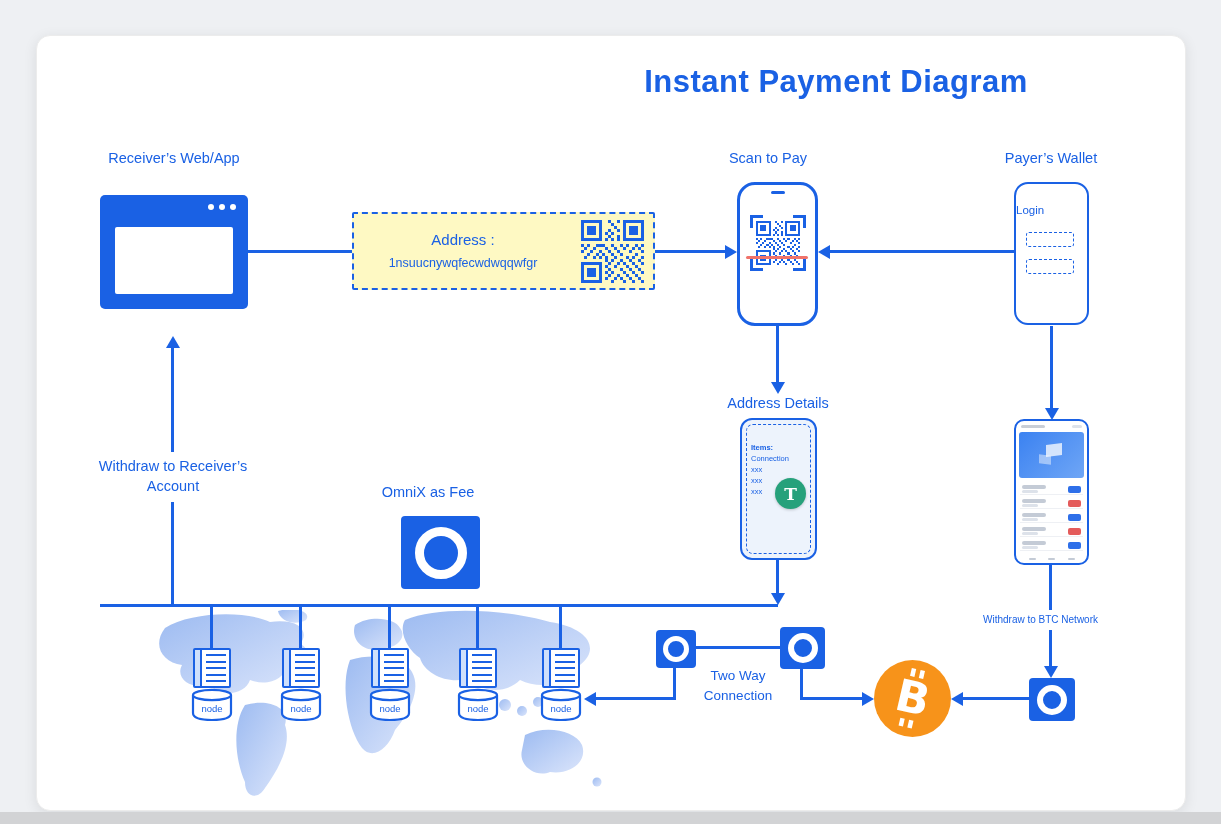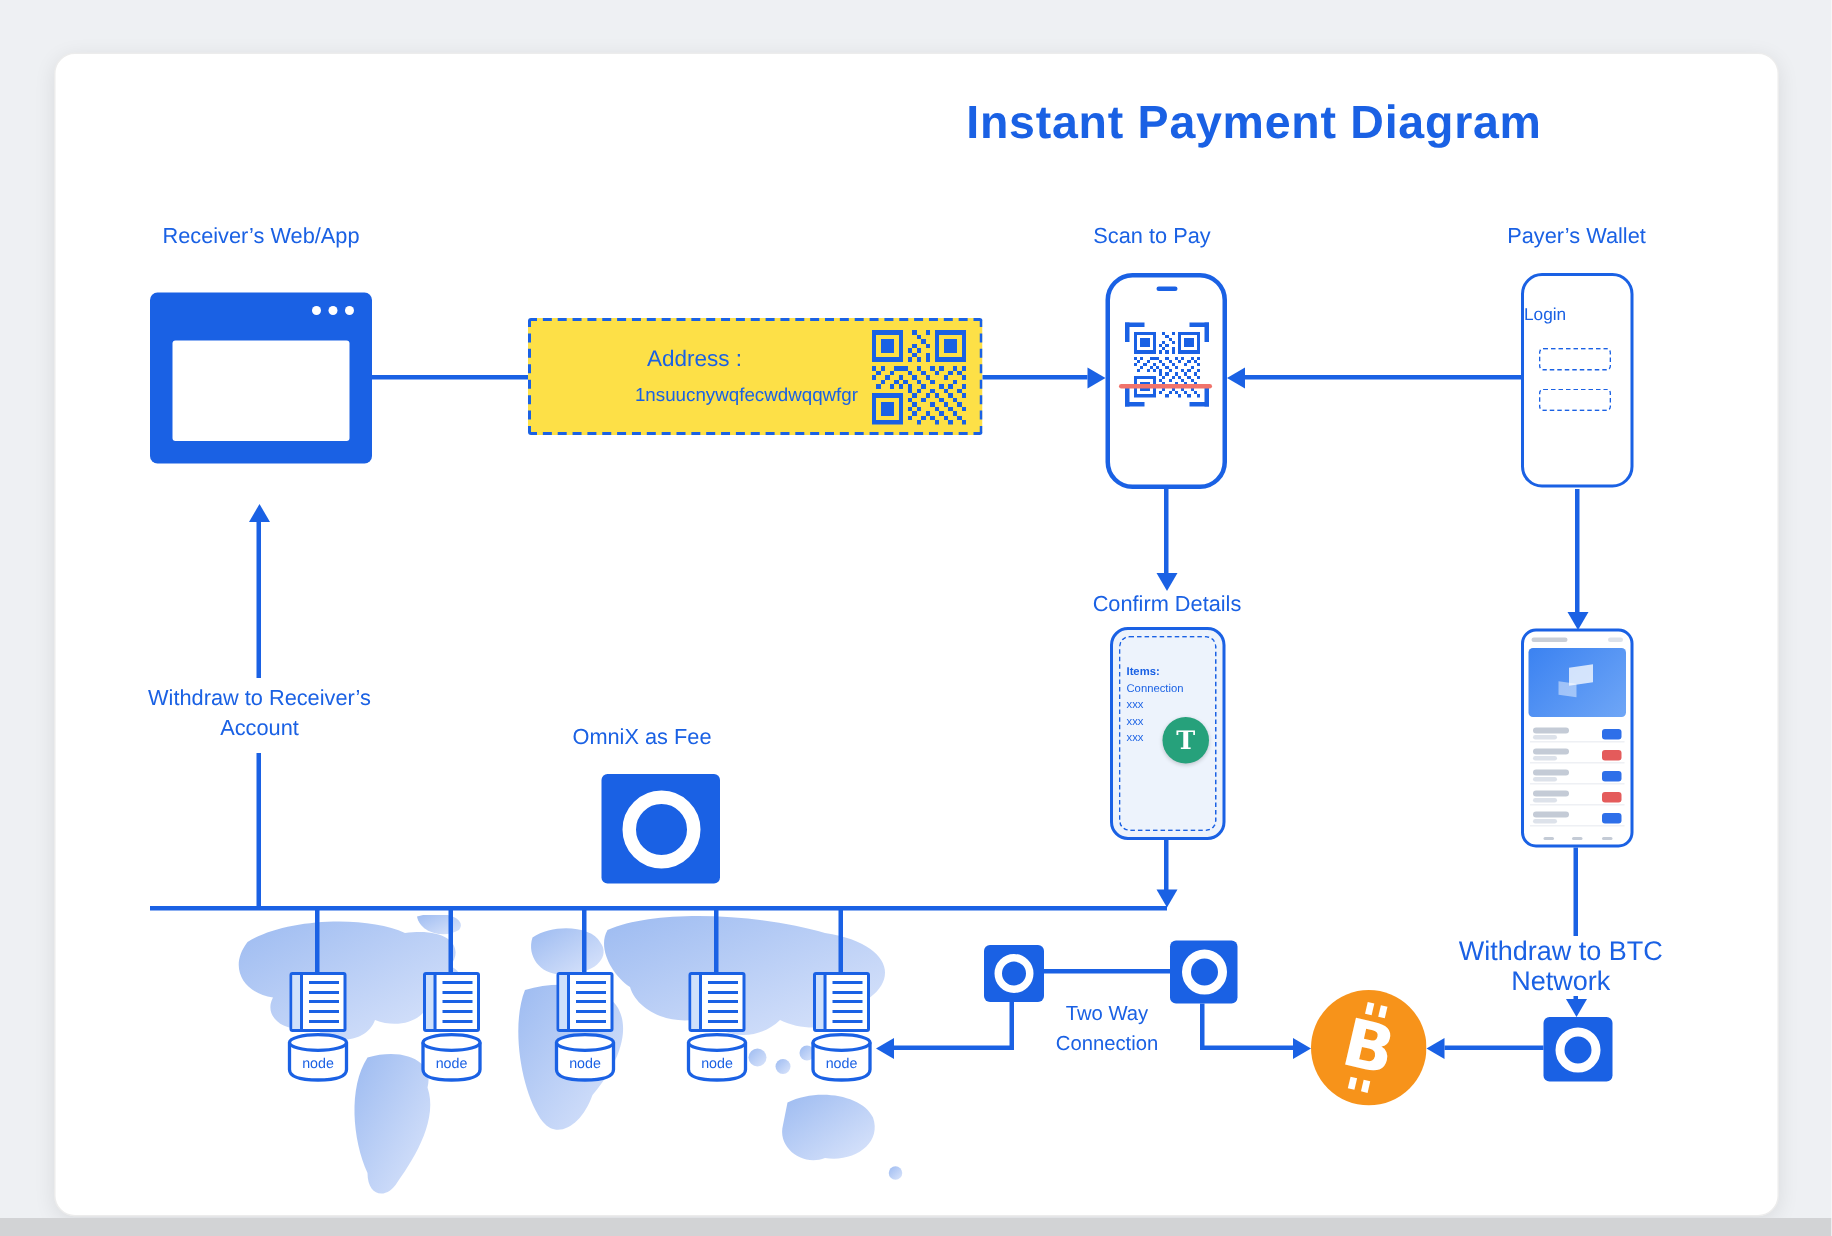--- a/index.html
+++ b/index.html
@@ -30,24 +30,24 @@
   .arr.left{border-top:7px solid transparent;border-bottom:7px solid transparent;border-right:12px solid var(--blue)}
   .arr.right{border-top:7px solid transparent;border-bottom:7px solid transparent;border-left:12px solid var(--blue)}
 
   
   .browser{position:absolute;left:100px;top:195px;width:148px;height:114px;background:var(--blue);border-radius:5px}
   .browser .dots{position:absolute;right:12px;top:9px;display:flex;gap:5px}
   .browser .dots i{display:block;width:6px;height:6px;border-radius:50%;background:#fff}
   .browser .page{position:absolute;left:15px;right:15px;top:32px;bottom:15px;background:#fff;border-radius:2px}
 
   
-  .addr{position:absolute;left:352px;top:212px;width:303px;height:78px;background:#fde047;
+  .addr{position:absolute;left:352px;top:212px;width:303px;height:78px;background:#fef9c3;
         border:2.5px dashed var(--blue);border-radius:2px}
   .addr .a-label{position:absolute;left:0;top:17px;width:218px;text-align:center;font-size:15px;font-weight:500}
-  .addr .a-value{position:absolute;left:0;top:42px;width:218px;text-align:right;font-size:12.5px}
+  .addr .a-value{position:absolute;left:0;top:42px;width:218px;text-align:center;font-size:12.5px}
   .addr .a-qr{position:absolute;right:9px;top:6px}
 
   
   .phone{position:absolute;background:#fff;border:3px solid var(--blue);border-radius:16px}
   .speaker{position:absolute;left:50%;transform:translateX(-50%);top:6px;width:14px;height:3px;
            background:var(--blue);border-radius:2px}
   .corner{position:absolute;width:13px;height:13px;border:3px solid var(--blue)}
   .corner.tl{border-right:none;border-bottom:none}
   .corner.tr{border-left:none;border-bottom:none}
   .corner.bl{border-right:none;border-top:none}
@@ -194,21 +194,21 @@
   <div class="login-field" style="top:48px"></div>
   <div class="login-field" style="top:75px"></div>
 </div>
 
 <div class="h-line" style="left:830px;top:250px;width:184px;height:3px"></div>
 <div class="arr left" style="left:818px;top:244.5px"></div>
 
 <div class="v-line" style="left:776px;top:326px;width:3px;height:56px"></div>
 <div class="arr down" style="left:770.5px;top:382px"></div>
 
-<div class="lbl" style="left:698px;top:393px;width:160px">Confirm Details</div>
+<div class="lbl" style="left:698px;top:393px;width:160px">Address Details</div>
 <div class="phone" style="left:740px;top:418px;width:77px;height:142px;border-width:2.5px;border-radius:12px;background:#edf3fc">
   <div class="confirm-dash"></div>
   <div class="c-text">
     <div>Items:</div>
     <div class="sub">Connection</div>
     <div class="xxx">xxx</div>
     <div class="xxx">xxx</div>
     <div class="xxx">xxx</div>
   </div>
   <div class="tether">
@@ -353,19 +353,19 @@
   <g transform="rotate(13 38.5 38.5)">
     <text x="38.5" y="53" text-anchor="middle" font-size="44" font-weight="bold" fill="#fff" font-family="DejaVu Sans, sans-serif">B</text>
     <rect x="31" y="9" width="4.5" height="8" fill="#fff"></rect>
     <rect x="40" y="9" width="4.5" height="8" fill="#fff"></rect>
     <rect x="31" y="60" width="4.5" height="8" fill="#fff"></rect>
     <rect x="40" y="60" width="4.5" height="8" fill="#fff"></rect>
   </g>
 </svg>
 
 <div class="v-line" style="left:1049px;top:565px;width:3px;height:101px"></div>
-<div class="lbl white-bg" style="left:948px;top:624px;width:185px;font-size:18px">Withdraw to BTC Network</div>
+<div class="lbl white-bg" style="left:948px;top:610px;width:185px;font-size:10px">Withdraw to BTC Network</div>
 <div class="arr down" style="left:1043.5px;top:666px"></div>
 <div class="omni" style="left:1029px;top:678px;width:46px;height:43px">
     <i style="width:30px;height:30px;border-width:6px"></i>
   </div>
 <div class="h-line" style="left:963px;top:697px;width:66px;height:3px"></div>
 <div class="arr left" style="left:951px;top:691.5px"></div>
 
 </body></html>

